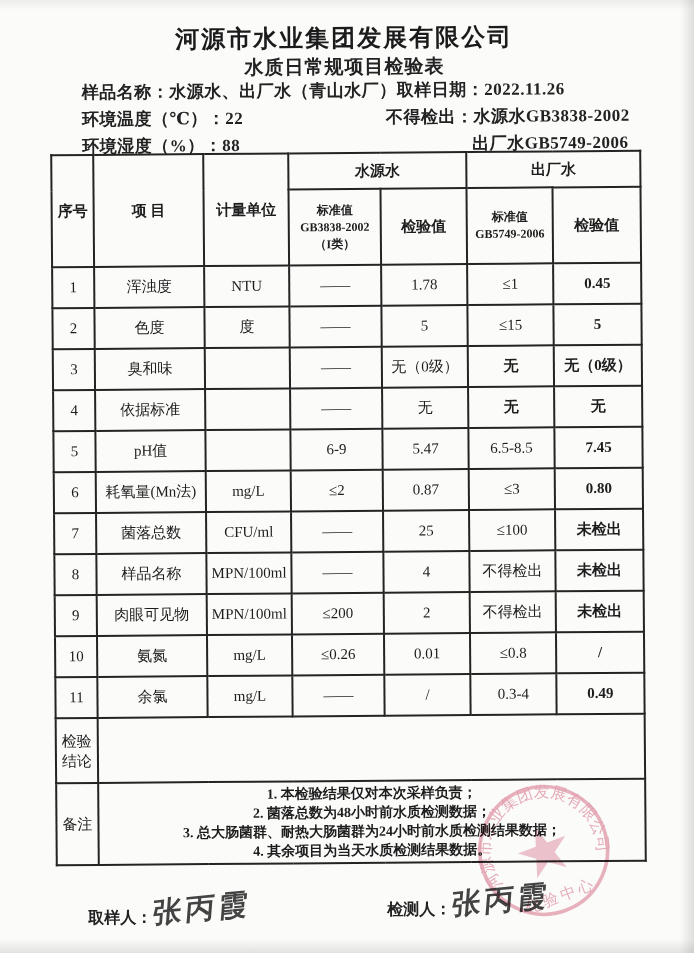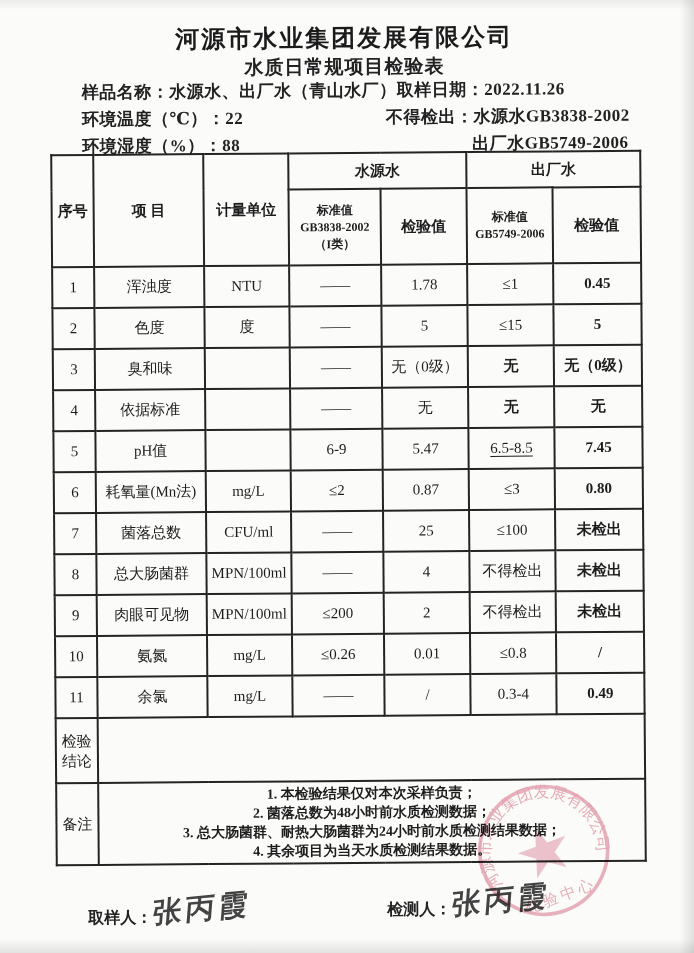--- a/index.html
+++ b/index.html
@@ -39,21 +39,21 @@
     overflow:hidden;
   }
   table.report th{font-weight:600;}
   tr.hr1{height:36px;}
   tr.hr2{height:76px;}
   tr.data{height:41px;}
   tr.concl{height:65px;}
   tr.remarks{height:82px;}
   .std-small{font-size:12px;line-height:17px;font-weight:600;}
   td.item{text-align:left;padding-left:7px;}
-  .u{text-decoration:underline;text-underline-offset:3px;}
+  .u{text-underline-offset:3px;}
   .b{font-weight:bold;}
   td.lastcol{font-weight:600;}
   td.remarks-cell{text-align:left;font-size:14px;line-height:19px;padding:4px 6px;vertical-align:middle;font-weight:600;}
   .concl-label,.rem-label{font-weight:400;line-height:20px;}
 
   .footer-label{position:absolute;font-size:16px;font-weight:600;white-space:nowrap;color:#222;}
   .f-sampler{left:84px;top:892px;}
   .f-tester{left:383px;top:886px;}
   .signature{
     display:inline-block;font-size:29px;font-weight:bold;color:#2a2a2a;
@@ -167,21 +167,21 @@
       <td>7</td>
       <td class="item">菌落总数</td>
       <td>CFU/ml</td>
       <td>——</td>
       <td>25</td>
       <td>≤100</td>
       <td class="lastcol b">未检出</td>
     </tr>
     <tr class="data">
       <td>8</td>
-      <td class="item">总大肠菌群</td>
+      <td class="item">样品名称</td>
       <td>MPN/100ml</td>
       <td>——</td>
       <td>4</td>
       <td>不得检出</td>
       <td class="lastcol b">未检出</td>
     </tr>
     <tr class="data">
       <td>9</td>
       <td class="item">肉眼可见物</td>
       <td>MPN/100ml</td>

